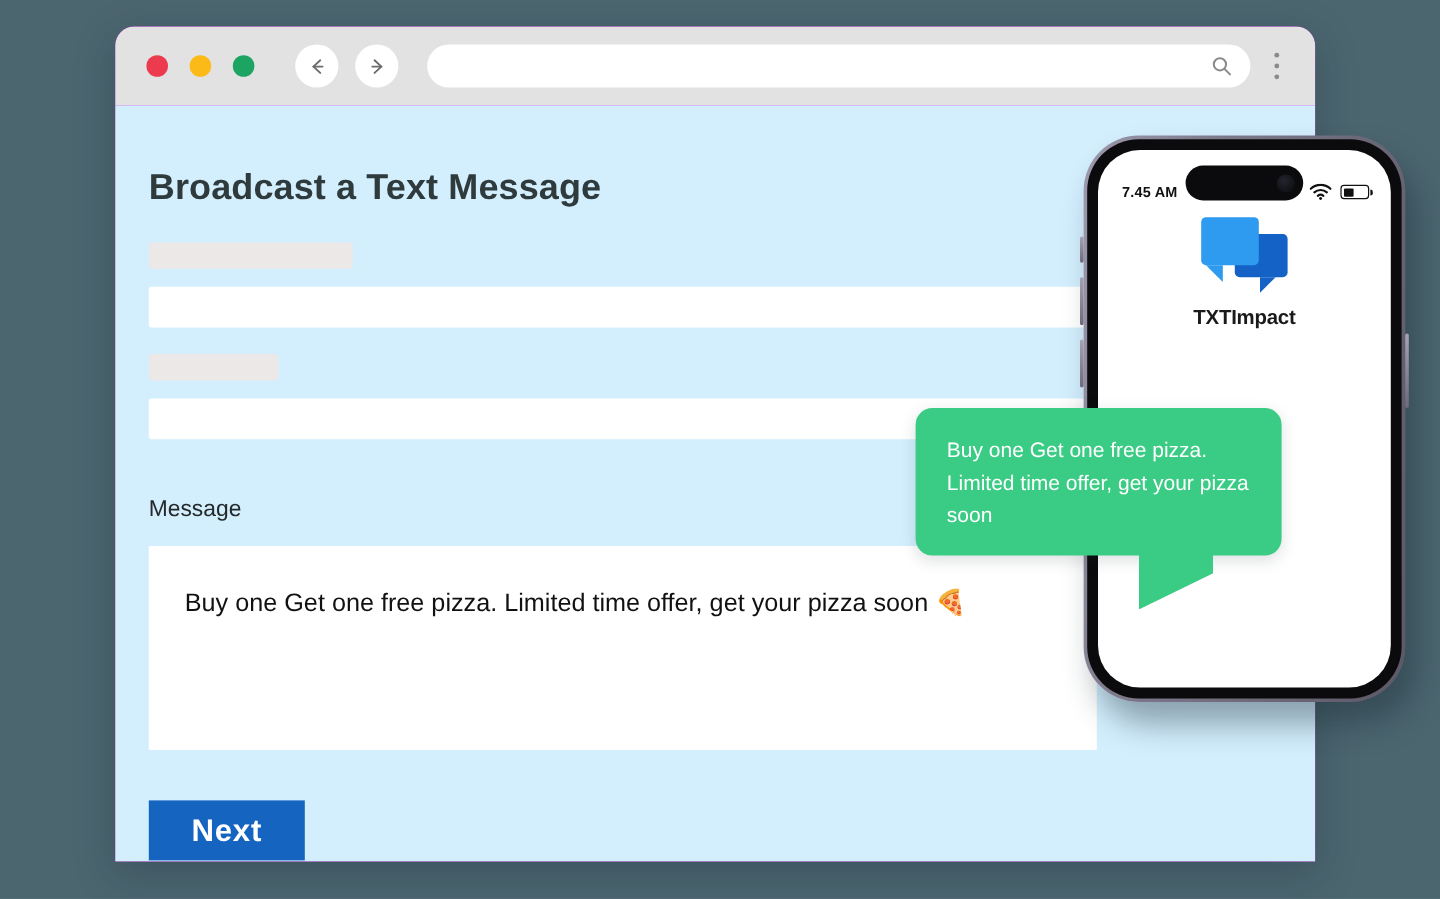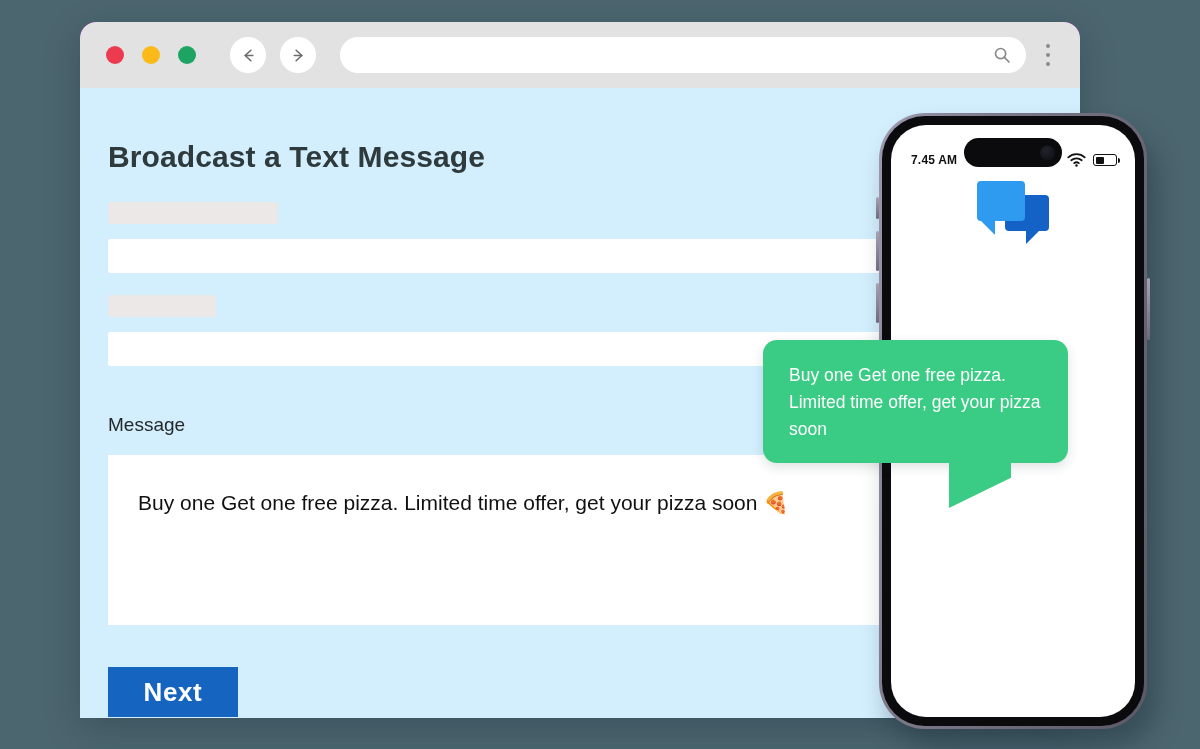--- a/index.html
+++ b/index.html
@@ -6,21 +6,21 @@
   html, body {
     width: 1200px; height: 749px;
     background: #4C6670;
     font-family: "Liberation Sans", sans-serif;
     overflow: hidden;
   }
   .stage { position: relative; width: 1200px; height: 749px; }
 
   
   .browser {
-    position: absolute; left: 80px; top: 22px;
+    position: absolute; left: 96px; top: 22px;
     width: 1000px; height: 696px;
     border-radius: 16px 16px 0 0;
     background: #d946ef;
     box-shadow: 0 10px 34px rgba(20,40,50,.30);
     overflow: hidden;
   }
   .chrome {
     position: relative; height: 66px; background: #E2E2E2;
     border-radius: 16px 16px 0 0;
     display: flex; align-items: center; padding: 0 18px 0 26px; gap: 0;
@@ -71,21 +71,21 @@
   }
   .next-btn {
     margin: 42px 0 0 28px; width: 130px; height: 50px; background: #1464C0;
     color: #fff; font-size: 26px; font-weight: bold; border: none;
     display: flex; align-items: center; justify-content: center;
     letter-spacing: .6px; cursor: pointer;
   }
 
   
   .phone {
-    position: absolute; left: 879px; top: 113px; width: 268px; height: 616px;
+    position: absolute; left: 903px; top: 113px; width: 268px; height: 472px;
     border-radius: 46px; background: linear-gradient(100deg,#9E9AAE 0%,#7E7A8C 30%,#5C5866 100%);
     padding: 3px;
     box-shadow: 10px 18px 26px rgba(20,40,50,.38);
   }
   .phone-bezel {
     width: 100%; height: 100%; border-radius: 43px; background: #0B0B0D; padding: 9px;
   }
   .phone-screen {
     width: 100%; height: 100%; border-radius: 35px; background: #fff;
     position: relative; overflow: hidden;
@@ -241,20 +241,21 @@
                 <i></i>
               </span>
           </span>
         </div>
 
         <div class="app-logo">
           <div class="bubbles">
             <span class="bub-back"></span>
             <span class="bub-front"></span>
           </div>
+          <div class="app-name">TXTImpact</div>
         </div>
 
       </div>
     </div>
   </div>
 
   <div class="sms">
     <span>Buy one Get one free pizza. Limited time offer, get your pizza soon</span>
     <span class="tail"></span>
   </div>

